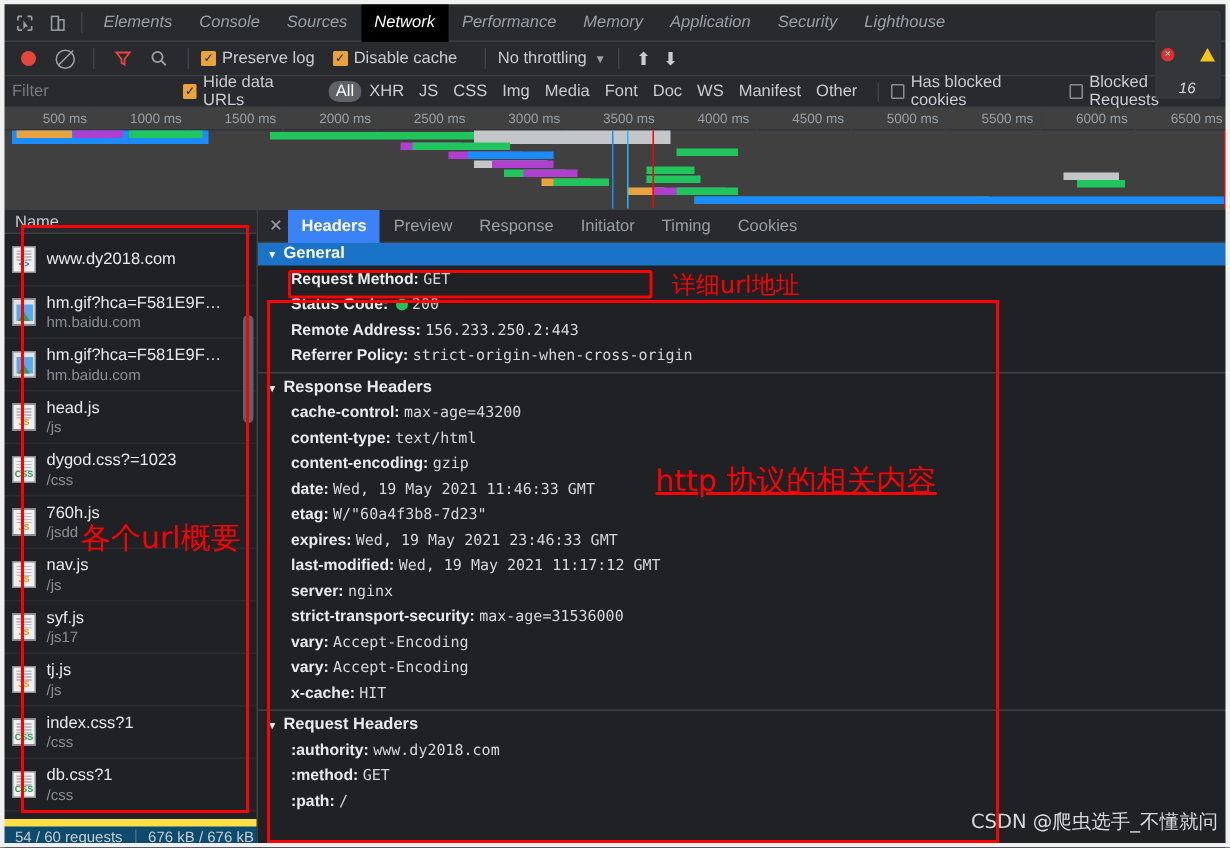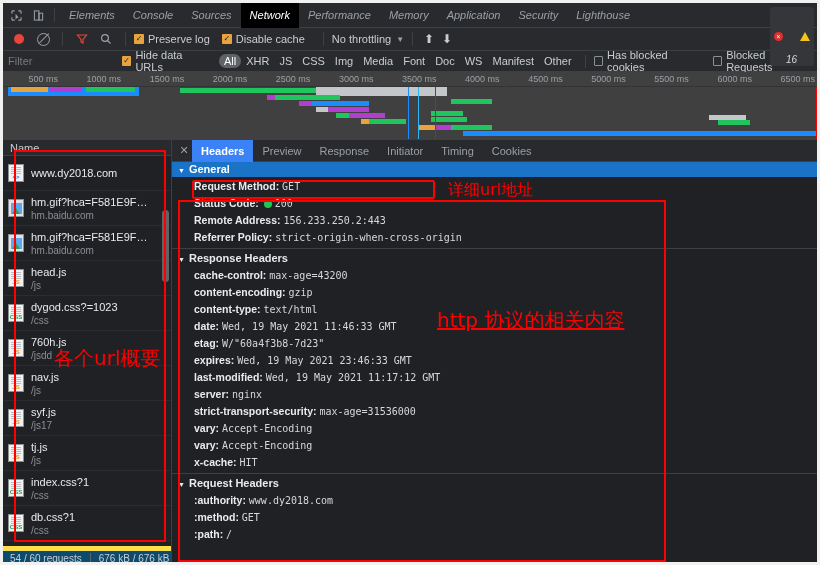--- a/index.html
+++ b/index.html
@@ -498,22 +498,22 @@
             <div class="hrow"><span class="hk">Remote Address: </span><span class="hv">156.233.250.2:443</span></div>
             <div class="hrow"><span class="hk">Referrer Policy: </span><span class="hv">strict-origin-when-cross-origin</span></div>
           </div>
         <div class="divline"></div>
 
         <div class="sec-head">
           <span class="tri">▼</span><span>Response Headers</span>
         </div>
         <div id="resp-rows">
             <div class="hrow"><span class="hk">cache-control: </span><span class="hv">max-age=43200</span></div>
+            <div class="hrow"><span class="hk">content-type: </span><span class="hv">text/html</span></div>
             <div class="hrow"><span class="hk">content-encoding: </span><span class="hv">gzip</span></div>
-            <div class="hrow"><span class="hk">content-type: </span><span class="hv">text/html</span></div>
             <div class="hrow"><span class="hk">date: </span><span class="hv">Wed, 19 May 2021 11:46:33 GMT</span></div>
             <div class="hrow"><span class="hk">etag: </span><span class="hv">W/"60a4f3b8-7d23"</span></div>
             <div class="hrow"><span class="hk">expires: </span><span class="hv">Wed, 19 May 2021 23:46:33 GMT</span></div>
             <div class="hrow"><span class="hk">last-modified: </span><span class="hv">Wed, 19 May 2021 11:17:12 GMT</span></div>
             <div class="hrow"><span class="hk">server: </span><span class="hv">nginx</span></div>
             <div class="hrow"><span class="hk">strict-transport-security: </span><span class="hv">max-age=31536000</span></div>
             <div class="hrow"><span class="hk">vary: </span><span class="hv">Accept-Encoding</span></div>
             <div class="hrow"><span class="hk">vary: </span><span class="hv">Accept-Encoding</span></div>
             <div class="hrow"><span class="hk">x-cache: </span><span class="hv">HIT</span></div>
           </div>
@@ -533,13 +533,14 @@
 
   <div class="anno-box" style="left:14px; top:150px; width:152px; height:392px;"></div>
   <div class="anno-text" style="left:54px; top:345px; font-size:20px;">各个url概要</div>
 
   <div class="anno-box" style="left:192px; top:180px; width:243px; height:19px; border-radius:2px;"></div>
   <div class="anno-text" style="left:448px; top:180px; font-size:16px;">详细url地址</div>
 
   <div class="anno-box" style="left:178px; top:200px; width:488px; height:362px;"></div>
   <div class="anno-text" style="left:437px; top:307px; font-size:20px;text-decoration:underline;">http 协议的相关内容</div>
 
+  <div class="watermark">CSDN @爬虫选手_不懂就问</div>
 </div>
 
 </body></html>

